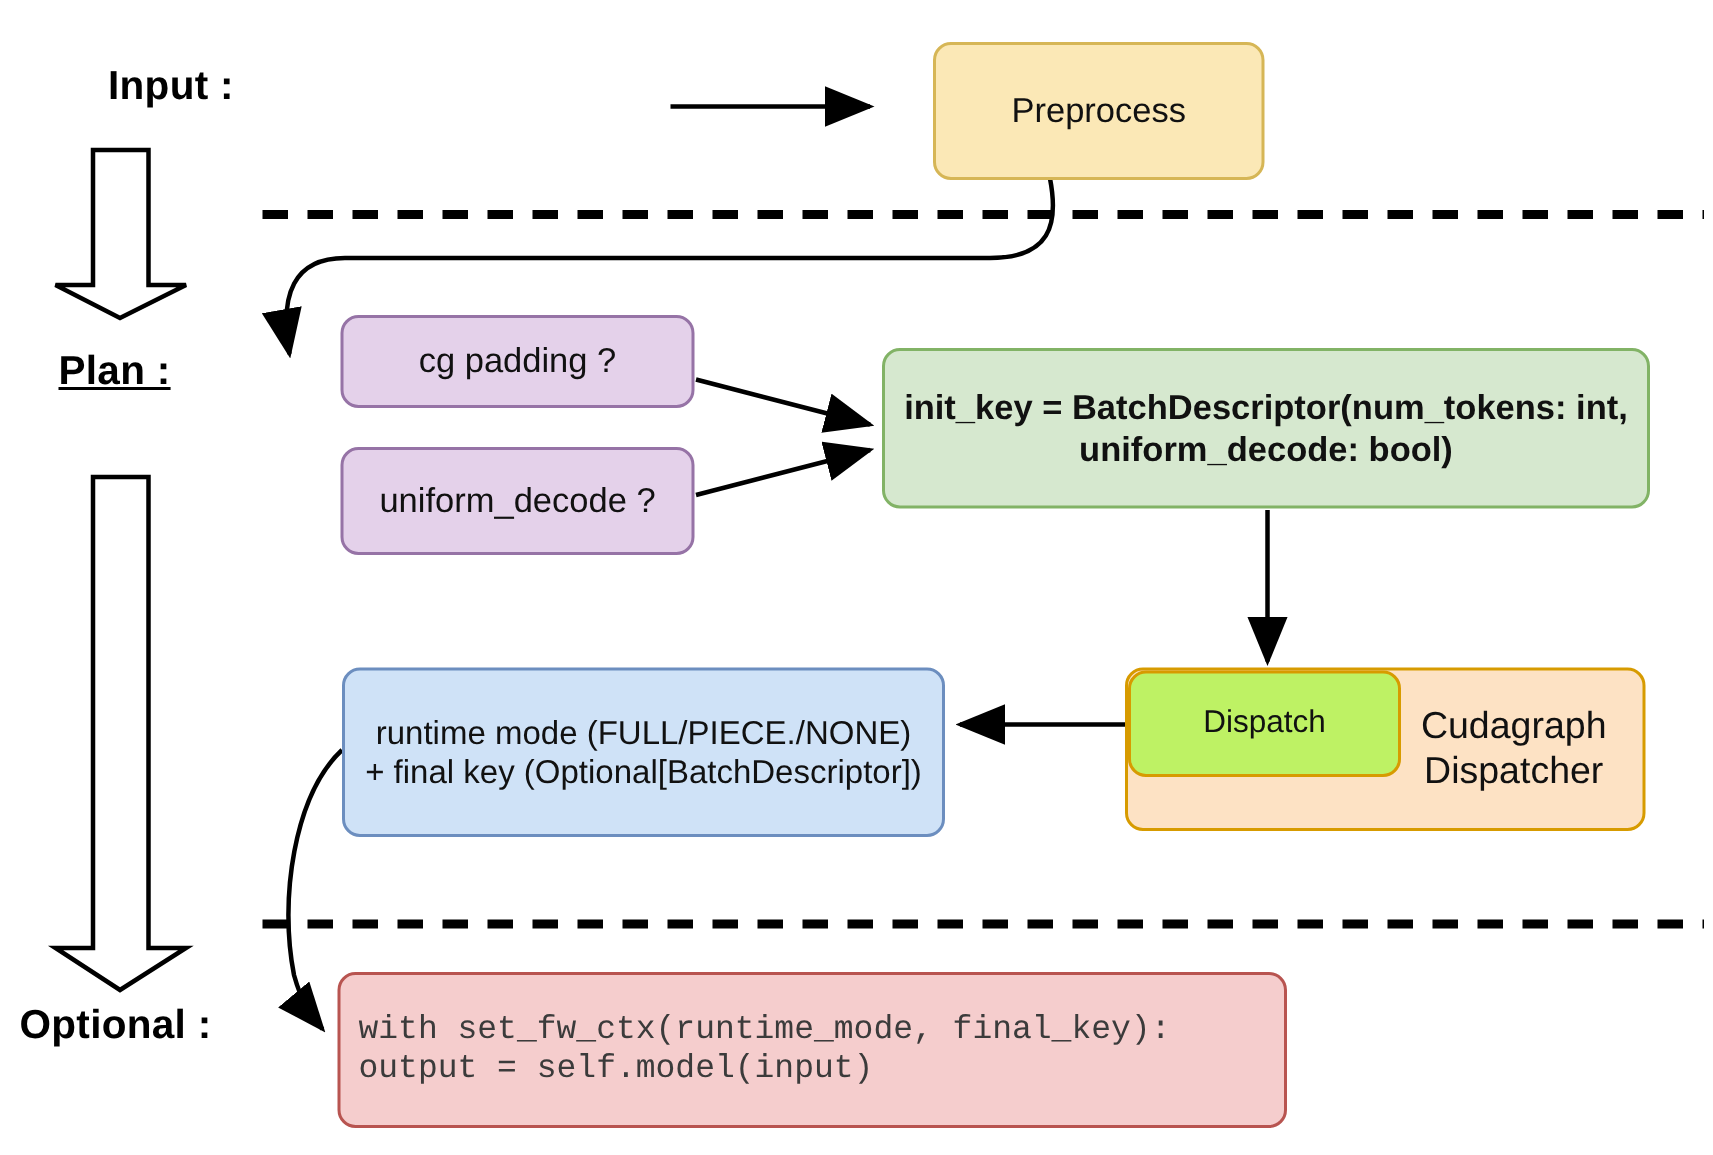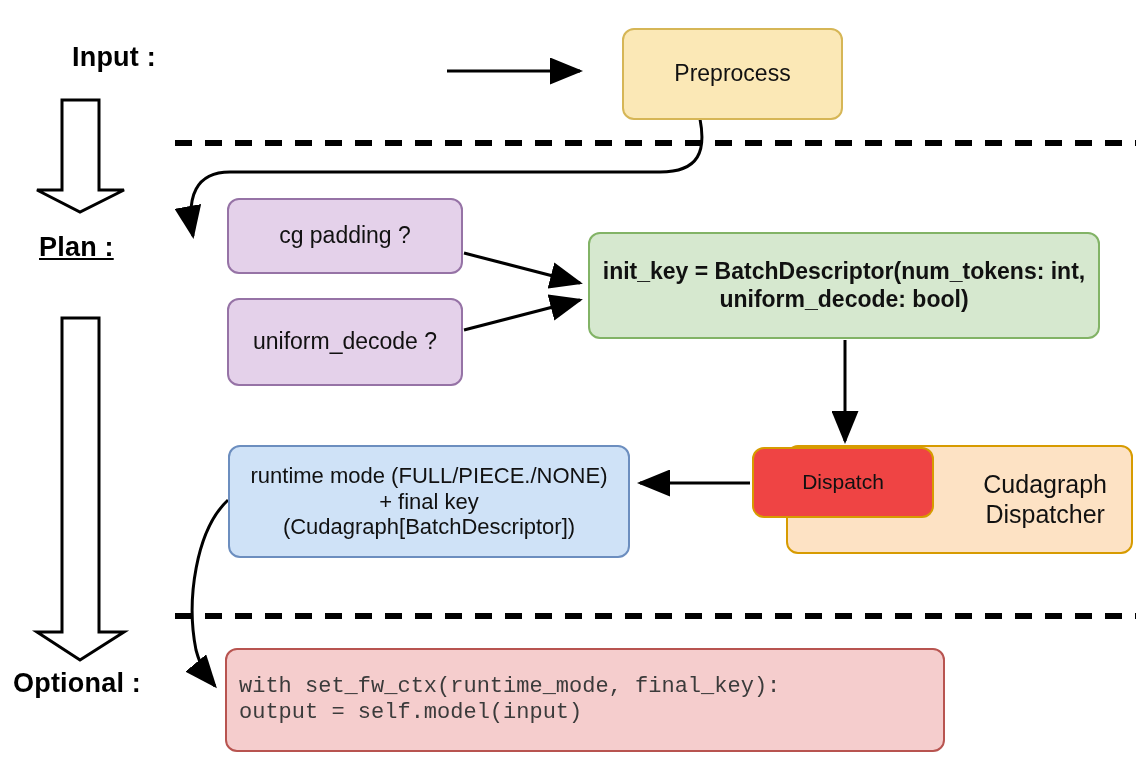--- a/index.html
+++ b/index.html
@@ -15,34 +15,34 @@
   .node span{display:block;white-space:pre-line;}
 
   .stage-label{position:absolute;font-weight:bold;font-size:27px;color:#000;
                letter-spacing:.2px;white-space:nowrap;}
 
   
   #n-input-batch{left:226px;top:28px;width:220px;height:90px;
       background:#f5cdcd;border-color:#b85450;font-size:23px;}
   #n-preprocess{left:588px;top:28px;width:221px;height:92px;
       background:#fbe8b6;border-color:#d6b656;font-size:23px;margin-left:34px;}
-  #n-cg-padding{left:227px;top:198px;width:236px;height:76px;
+  #n-cg-padding{left:227px;top:210px;width:236px;height:62px;
       background:#e4d1ea;border-color:#9673a6;font-size:23px;text-align:center;}
-  #n-uniform-decode{left:227px;top:298px;width:236px;height:88px;
+  #n-uniform-decode{left:227px;top:298px;width:236px;height:72px;
       background:#e4d1ea;border-color:#9673a6;font-size:23px;}
   #n-init-key{left:588px;top:232px;width:512px;height:107px;
       background:#d6e8cf;border-color:#82b366;font-size:23px;font-weight:bold;}
   #n-cudagraph-dispatcher{left:750px;top:445px;width:347px;height:109px;
       background:#fde2c4;border-color:#d79b00;font-size:25px;
-      justify-content:flex-end;padding-right:24px;margin-left:36px;}
+      justify-content:flex-end;padding-right:24px;}
   #n-dispatch{left:752px;top:447px;width:182px;height:71px;
-      background:#ef4444;border-color:#d79b00;font-size:21px;}
+      background:#bef264;border-color:#d79b00;font-size:21px;}
   #n-runtime-mode{left:228px;top:445px;width:402px;height:113px;
       background:#cfe2f7;border-color:#6c8ebf;font-size:22px;}
-  #n-code{left:225px;top:648px;width:720px;height:104px;
+  #n-code{left:225px;top:648px;width:633px;height:104px;
       background:#f5cdcd;border-color:#b85450;
       font-family:"Liberation Mono",monospace;font-size:22px;
       justify-content:flex-start;padding-left:12px;text-align:left;color:#3b3b3b;}
 
   #lbl-input{left:30px;top:42px;margin-left:42px;}
   #lbl-plan{left:39px;top:232px;text-decoration:underline;}
   #lbl-execute{left:13px;top:668px;}
 </style>
 </head>
 <body>
@@ -104,21 +104,21 @@
     <span>Cudagraph
 Dispatcher</span>
   </div>
 
   <div class="node" id="n-dispatch">
     <span>Dispatch</span>
   </div>
 
   <div class="node" id="n-runtime-mode">
     <span>runtime mode (FULL/PIECE./NONE)
-+ final key (Cudagraph[BatchDescriptor])</span>
++ final key (Optional[BatchDescriptor])</span>
   </div>
 
   <div class="node" id="n-code">
     <span>with set_fw_ctx(runtime_mode, final_key):
     output = self.model(input)</span>
   </div>
 
 </div>
 
 </body></html>

